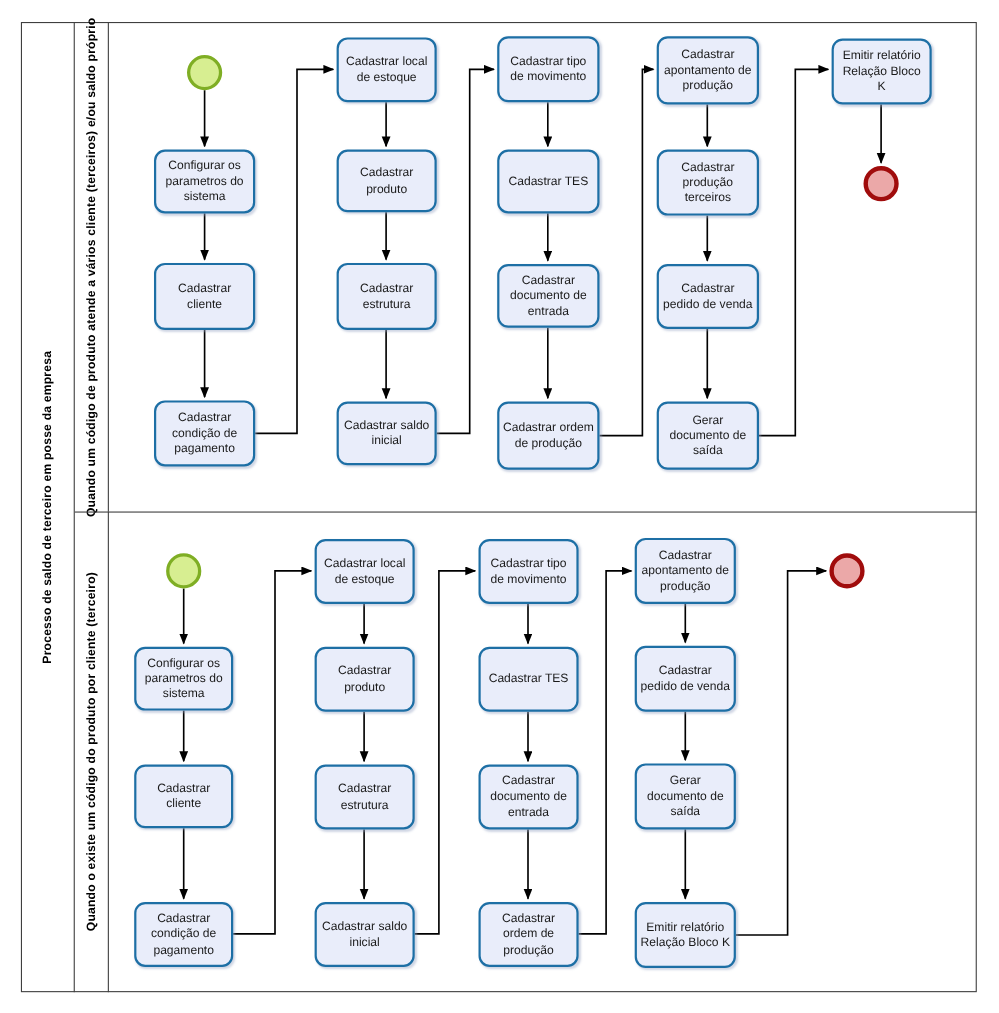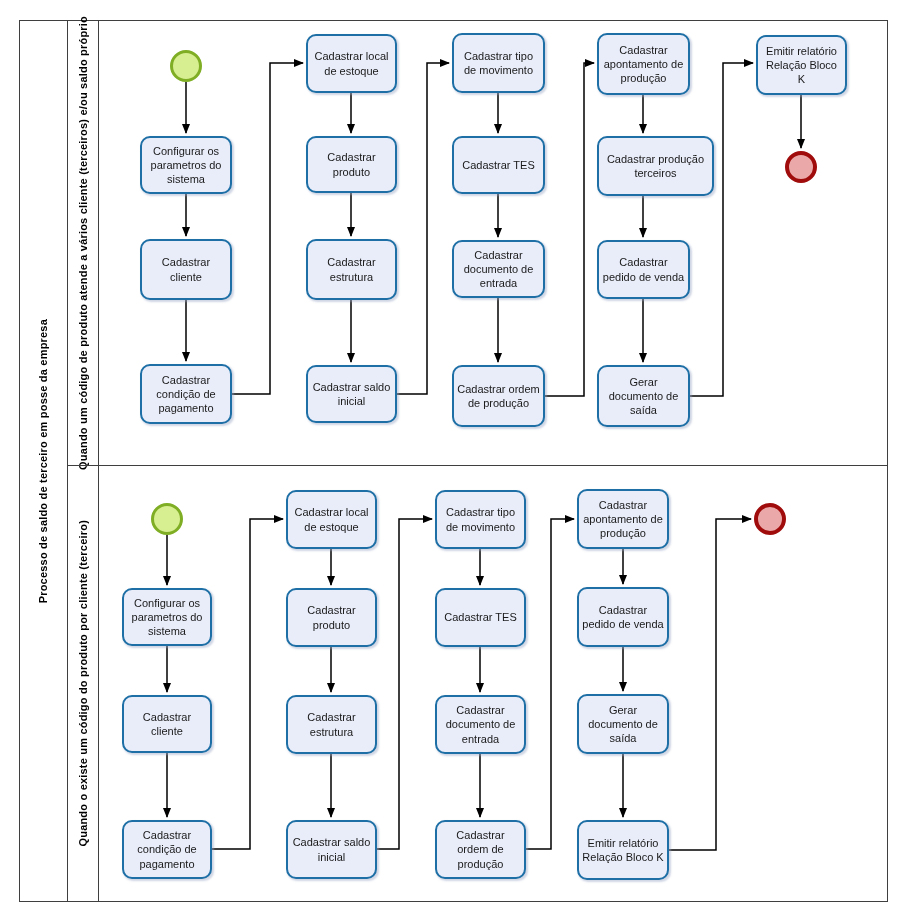--- a/index.html
+++ b/index.html
@@ -130,21 +130,21 @@
       <div class="task" style="left: 140px; top: 364px; width: 92px; height: 60px;">Cadastrar condição de pagamento</div>
       <div class="task" style="left: 306px; top: 34px; width: 91px; height: 59px;">Cadastrar local de estoque</div>
       <div class="task" style="left: 306px; top: 136px; width: 91px; height: 57px;">Cadastrar produto</div>
       <div class="task" style="left: 306px; top: 239px; width: 91px; height: 61px;">Cadastrar estrutura</div>
       <div class="task" style="left: 306px; top: 365px; width: 91px; height: 58px;">Cadastrar saldo inicial</div>
       <div class="task" style="left: 452px; top: 33px; width: 93px; height: 60px;">Cadastrar tipo de movimento</div>
       <div class="task" style="left: 452px; top: 136px; width: 93px; height: 58px;">Cadastrar TES</div>
       <div class="task" style="left: 452px; top: 240px; width: 93px; height: 58px;">Cadastrar documento de entrada</div>
       <div class="task" style="left: 452px; top: 365px; width: 93px; height: 62px;">Cadastrar ordem de produção</div>
       <div class="task" style="left: 597px; top: 33px; width: 93px; height: 62px;">Cadastrar apontamento de produção</div>
-      <div class="task" style="left: 597px; top: 136px; width: 117px; height: 60px;">Cadastrar produção terceiros</div>
+      <div class="task" style="left: 597px; top: 136px; width: 93px; height: 60px;">Cadastrar produção terceiros</div>
       <div class="task" style="left: 597px; top: 240px; width: 93px; height: 59px;">Cadastrar pedido de venda</div>
       <div class="task" style="left: 597px; top: 365px; width: 93px; height: 62px;">Gerar documento de saída</div>
       <div class="task" style="left: 756px; top: 35px; width: 91px; height: 60px;">Emitir relatório Relação Bloco K</div>
       <div class="event end" style="left: 785px; top: 151px; width: 32px; height: 32px;"></div>
       <div class="event start" style="left: 151px; top: 503px; width: 32px; height: 32px;"></div>
       <div class="task" style="left: 122px; top: 588px; width: 90px; height: 58px;">Configurar os parametros do sistema</div>
       <div class="task" style="left: 122px; top: 695px; width: 90px; height: 58px;">Cadastrar cliente</div>
       <div class="task" style="left: 122px; top: 820px; width: 90px; height: 59px;">Cadastrar condição de pagamento</div>
       <div class="task" style="left: 286px; top: 490px; width: 91px; height: 59px;">Cadastrar local de estoque</div>
       <div class="task" style="left: 286px; top: 588px; width: 91px; height: 59px;">Cadastrar produto</div>

